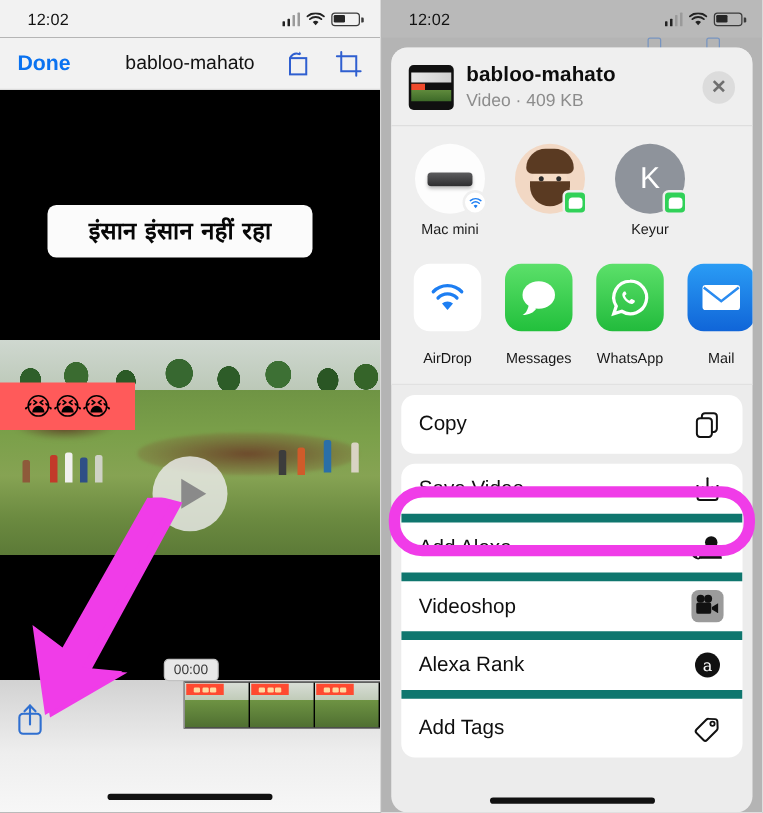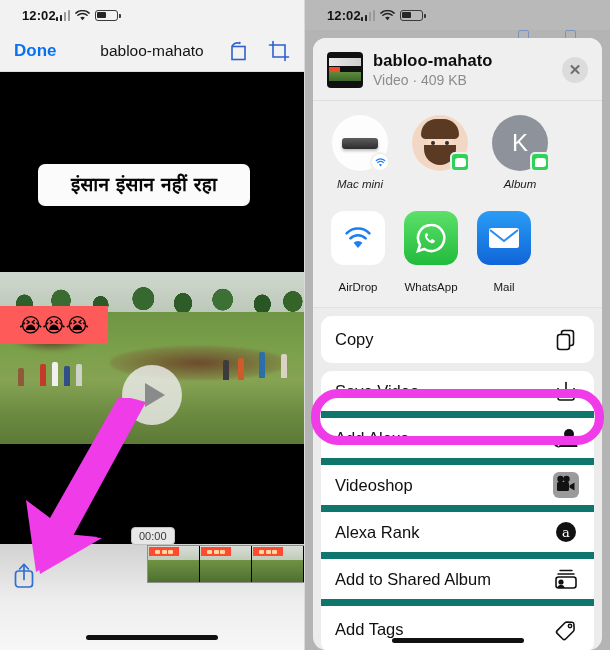--- a/index.html
+++ b/index.html
@@ -7,22 +7,22 @@
     width: 610px; height: 650px;
     background: #ffffff;
     font-family: "Liberation Sans", sans-serif;
     overflow: hidden;
   }
   .screens { display: flex; width: 610px; height: 650px; }
 
   
   .statusbar {
     height: 30px; display: flex; align-items: center;
-    padding: 0 16px 0 22px;
-    font-size: 13px; font-weight: bold; color: #121212;
+    justify-content: space-between; padding: 0 16px 0 22px;
+    font-size: 13px; font-weight: normal; color: #121212;
     letter-spacing: 0.1px;
   }
   .status-right { display: flex; align-items: center; gap: 5px; }
   .bars { display: flex; align-items: flex-end; gap: 1.5px; height: 11px; }
   .bars i { width: 2.5px; background: #222; border-radius: 0.5px; display: block; }
   .bars i:nth-child(1){ height: 4px; }
   .bars i:nth-child(2){ height: 6px; }
   .bars i:nth-child(3){ height: 8.5px; background:#9a9a9a; }
   .bars i:nth-child(4){ height: 11px; background:#9a9a9a; }
   .batt {
@@ -203,21 +203,20 @@
     position: absolute; right: -2px; bottom: -1px; width: 20px; height: 20px;
     border-radius: 5px; border: 2px solid #efefef;
     display: flex; align-items: center; justify-content: center;
   }
   .badge-green { background: #30d158; }
   .badge-blue { background: #ffffff; border-radius: 50%; }
   .bubble { width: 11px; height: 9px; background: #fff; border-radius: 3px 3px 3px 1px; }
   .person-name {
     font-size: 11.5px; color: #1c1c1c; text-align: center; line-height: 1.25;
     word-break: break-word;
-    font-style: italic;
   }
   .memoji { width:56px; height:56px; border-radius:50%; background:#f2d8c4; position:relative; overflow:hidden; }
   .memoji .hair { position:absolute; top:4px; left:9px; width:38px; height:20px; background:#5a3a22; border-radius:20px 20px 6px 6px; }
   .memoji .beard{ position:absolute; bottom:6px; left:12px; width:32px; height:20px; background:#5a3a22; border-radius:0 0 18px 18px; }
   .memoji .face { position:absolute; top:18px; left:14px; width:28px; height:24px; background:#f6dcc6; border-radius:14px; }
   .memoji .eye  { position:absolute; top:26px; width:4px; height:4px; background:#2b2b2b; border-radius:50%; }
 
   .apps-row {
     display: flex; gap: 15px; padding: 10px 16px 14px; background: #efefef;
     border-bottom: 1px solid #e1e1e1;
@@ -442,36 +441,45 @@
           </div>
         </div>
 
         <div class="person">
           <div class="avatar av-gray">
             <span>K</span>
             <span class="badge badge-green">
                 <span class="bubble"></span>
               </span>
           </div>
-          <span class="person-name">Album</span>
+          <span class="person-name">Keyur</span>
         </div>
       </div>
 
       <div class="apps-row">
         <div class="app">
           <span class="app-ic ic-airdrop">
             <svg width="34" height="34" viewBox="0 0 34 34">
               <path d="M17 27 L12.6 21.8a6.6 6.6 0 0 1 8.8 0z" fill="#1d7ef2"></path>
               <path d="M9.4 17.4a10.6 10.6 0 0 1 15.2 0" stroke="#1d7ef2" stroke-width="2.6" fill="none" stroke-linecap="round"></path>
               <path d="M5.6 12.4a15.8 15.8 0 0 1 22.8 0" stroke="#1d7ef2" stroke-width="2.6" fill="none" stroke-linecap="round"></path>
             </svg>
           </span>
           <span class="app-name">AirDrop</span>
         </div>
 
+        <div class="app">
+          <span class="app-ic ic-msg">
+            <svg width="34" height="32" viewBox="0 0 34 32">
+              <ellipse cx="17" cy="14" rx="13" ry="11" fill="#fff"></ellipse>
+              <path d="M9 22 C8 27 6 29 4 30 c5 0 9-2 11-5z" fill="#fff"></path>
+            </svg>
+          </span>
+          <span class="app-name">Messages</span>
+        </div>
 
         <div class="app">
           <span class="app-ic ic-wa">
             <svg width="34" height="34" viewBox="0 0 34 34">
               <path d="M17 4a13 13 0 0 0-11 19.9L4 30l6.4-2A13 13 0 1 0 17 4z" fill="none" stroke="#fff" stroke-width="2.6"></path>
               <path d="M13 12c-.6 0-1 .3-1.4.8-.5.6-1 1.6-.6 3 .5 1.6 1.7 3.2 3.4 4.6 1.9 1.5 3.6 1.9 4.5 1.7.8-.2 1.7-.9 1.9-1.7.2-.6 0-1-.3-1.2l-2-1c-.4-.2-.7 0-1 .3l-.6.8c-.2.2-.4.3-.7.1a8.7 8.7 0 0 1-2.2-1.9c-.6-.7-.9-1.3-1-1.6-.1-.3 0-.5.2-.6l.7-.6c.3-.2.3-.5.2-.8l-.8-1.6c-.2-.4-.4-.5-.8-.5z" fill="#fff"></path>
             </svg>
           </span>
           <span class="app-name">WhatsApp</span>
         </div>
@@ -541,32 +549,20 @@
           <div class="act-row">
             <span class="act-label">Alexa Rank</span>
             <span class="act-ic">
               <svg width="24" height="24" viewBox="0 0 24 24">
                 <circle cx="12" cy="12" r="10" fill="#111"></circle>
                 <text x="12" y="17" font-size="13" font-family="DejaVu Serif, serif" fill="#fff" text-anchor="middle">a</text>
               </svg>
             </span>
           </div>
 
-          <div class="act-row">
-            <span class="act-label">Add to Shared Album</span>
-            <span class="act-ic">
-              <svg width="26" height="24" viewBox="0 0 26 24">
-                <path d="M7 3.5h12" stroke="#111" stroke-width="1.5" stroke-linecap="round"></path>
-                <path d="M5 7h16" stroke="#111" stroke-width="1.5" stroke-linecap="round"></path>
-                <rect x="3" y="10" width="20" height="11" rx="2.5" fill="none" stroke="#111" stroke-width="1.6"></rect>
-                <circle cx="8" cy="15" r="2.6" fill="#111"></circle>
-                <path d="M4.3 21c.6-2.2 2-3.2 3.7-3.2s3.1 1 3.7 3.2z" fill="#111"></path>
-              </svg>
-            </span>
-          </div>
 
           <div class="act-row">
             <span class="act-label">Add Tags</span>
             <span class="act-ic">
               <svg width="24" height="24" viewBox="0 0 24 24">
                 <path d="M3.2 12.6 11 4.8a2.5 2.5 0 0 1 1.8-.7l5.2.2a2 2 0 0 1 1.9 1.9l.2 5.2a2.5 2.5 0 0 1-.7 1.8l-7.8 7.8a2 2 0 0 1-2.8 0l-5.6-5.6a2 2 0 0 1 0-2.8z" fill="none" stroke="#111" stroke-width="1.6"></path>
                 <circle cx="16" cy="8" r="1.7" fill="none" stroke="#111" stroke-width="1.5"></circle>
               </svg>
             </span>
           </div>

